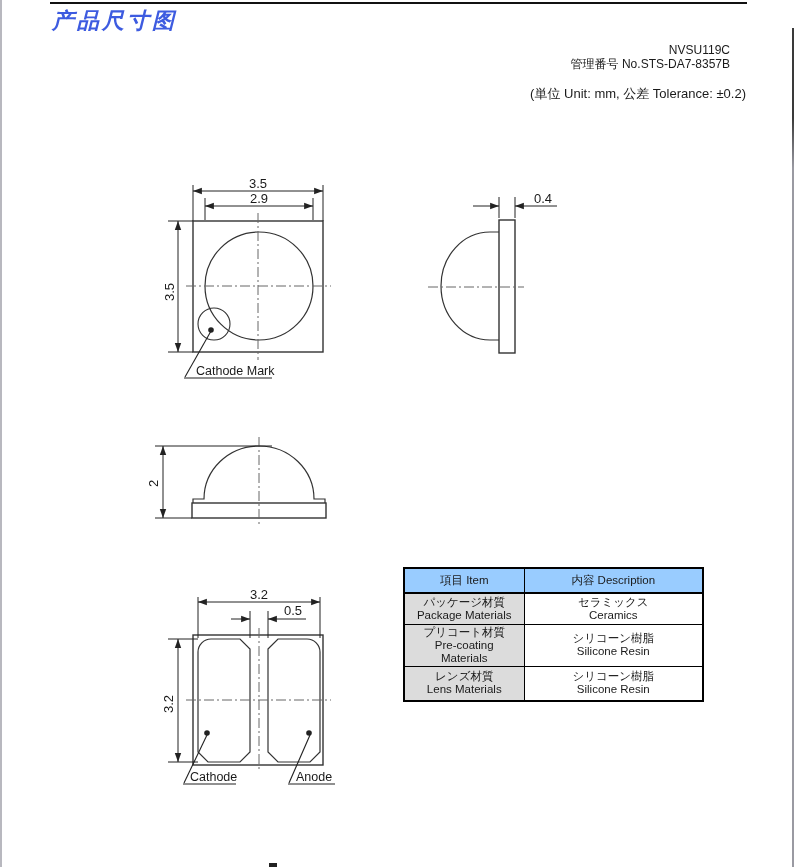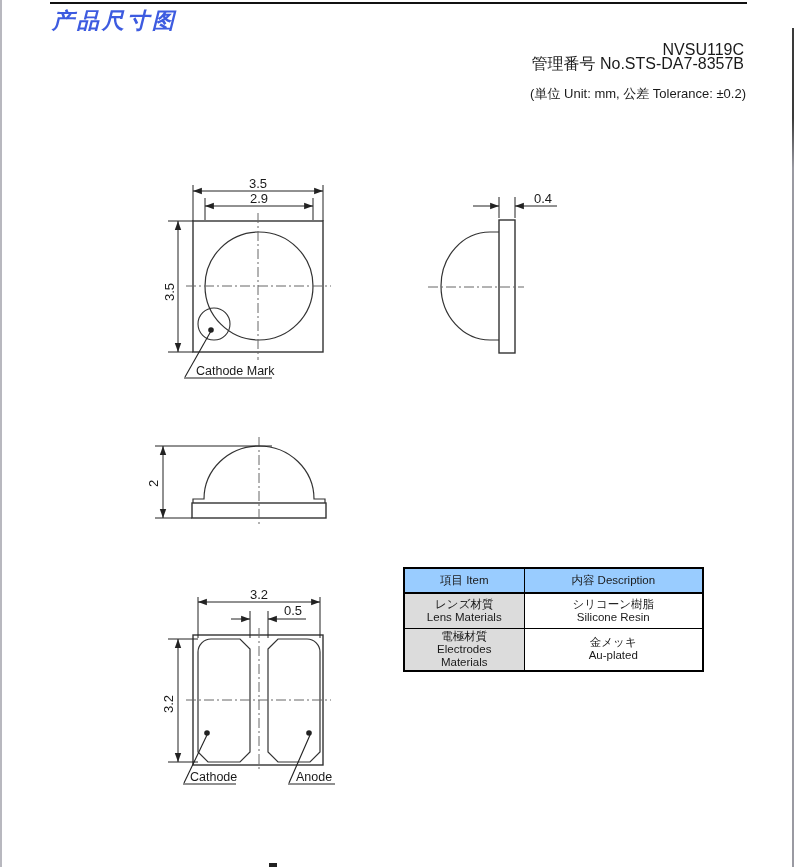--- a/index.html
+++ b/index.html
@@ -11,21 +11,21 @@
   .edge-right { position:absolute; left:792px; top:28px; width:2px; height:839px;
                 background:linear-gradient(#3a3a3a 0 90px, #9a9aa2 140px 100%); }
   .top-rule   { position:absolute; left:50px; top:2px; width:697px; height:2px; background:#111; }
 
   .page-title { position:absolute; left:52px; top:6px; font-family:"DejaVu Serif", serif;
                 font-style:italic; font-size:22px; letter-spacing:3px; color:#3d5be0; font-weight:bold; }
 
   .rohs-note { position:absolute; left:55px; top:45px; font-size:12px; line-height:15px; }
   .rohs-note .en { padding-left:13px; }
 
-  .doc-ref { position:absolute; right:54px; top:43px; text-align:right; font-size:16px; line-height:14px; }
+  .doc-ref { position:absolute; right:68px; top:43px; text-align:right; font-size:12px; line-height:14px; }
   .doc-ref .ctl-label { margin-right:0; }
   .unit-note { position:absolute; right:52px; top:85px; font-size:13px; }
 
   svg.drawings { position:absolute; left:0; top:0; }
   svg text { font-family:"Liberation Sans", sans-serif; font-size:13px; fill:#1a1a1a; }
   svg text.lbl { font-size:12.5px; }
 
   table.spec { position:absolute; left:403px; top:567px; border-collapse:collapse;
                table-layout:fixed; font-size:11.5px; line-height:13px; text-align:center;
                border:2px solid #000; }
@@ -183,37 +183,48 @@
   <table class="spec">
     <colgroup>
         <col class="c-item">
         <col class="c-desc">
       </colgroup>
     <tbody>
         <tr style="height:25px">
       <th>項目 Item</th>
       <th>内容 Description</th>
     </tr>
+    <tr style="height:31px">
+      <td class="item">
+        <span class="ln">パッケージ材質</span>
+        <span class="ln">Package Materials</span>
+      </td>
+      <td class="desc">
+        <span class="ln">セラミックス</span>
+        <span class="ln">Ceramics</span>
+      </td>
+    </tr>
+    <tr style="height:40px">
+      <td class="item">
+        <span class="ln">プリコート材質</span>
+        <span class="ln">Pre-coating</span>
+        <span class="ln">Materials</span>
+      </td>
+      <td class="desc">
+        <span class="ln">シリコーン樹脂</span>
+        <span class="ln">Silicone Resin</span>
+      </td>
+    </tr>
     <tr style="height:35px">
       <td class="item">
         <span class="ln">レンズ材質</span>
         <span class="ln">Lens Materials</span>
       </td>
       <td class="desc">
         <span class="ln">シリコーン樹脂</span>
         <span class="ln">Silicone Resin</span>
       </td>
     </tr>
-    <tr style="height:32px">
-      <td class="item">
-        <span class="ln">電極材質</span>
-        <span class="ln">Electrodes Materials</span>
-      </td>
-      <td class="desc">
-        <span class="ln">金メッキ</span>
-        <span class="ln">Au-plated</span>
-      </td>
-    </tr>
   </tbody>
     </table>
 
   <div class="footer-partial"></div>
 </div>
 
 </body></html>

